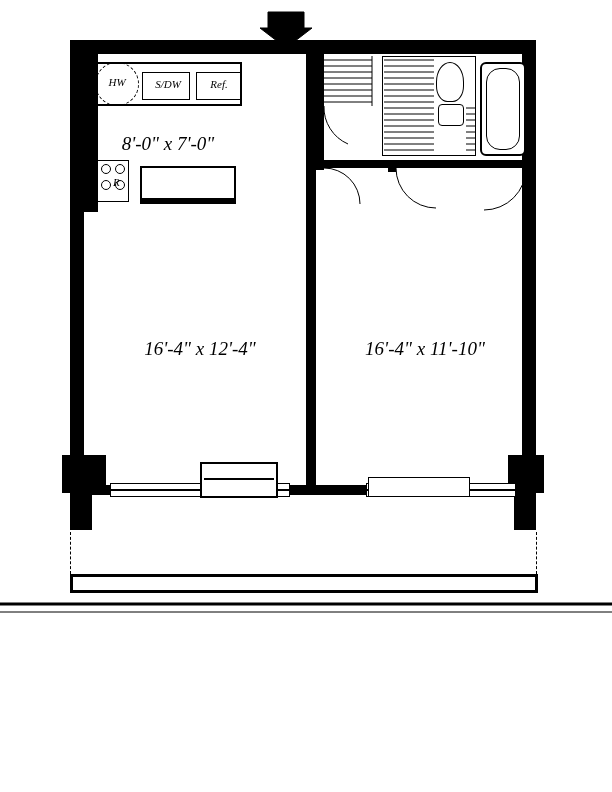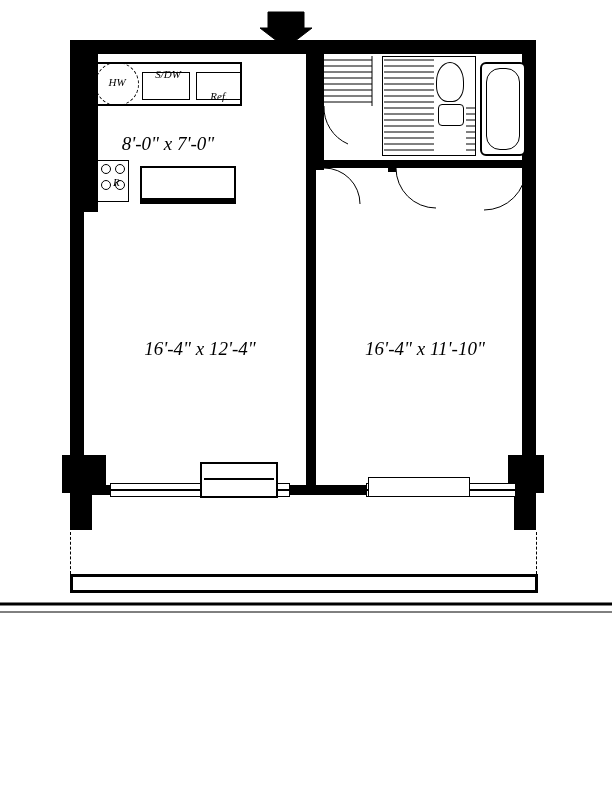--- a/index.html
+++ b/index.html
@@ -116,24 +116,24 @@
   <div class="wall" style="left:70px; top:488px; width:22px; height:42px;"></div>
   <div class="wall" style="left:508px; top:455px; width:36px; height:38px;"></div>
   <div class="wall" style="left:514px; top:488px; width:22px; height:42px;"></div>
   <div class="wall" style="left:286px; top:485px; width:82px; height:10px;"></div>
   <div class="wall" style="left:92px; top:485px; width:22px; height:10px;"></div>
 
   <div class="circle-dash" style="left:95px; top:62px; width:44px; height:44px;"></div>
   <div class="label tiny-label" style="left:95px; top:76px; width:44px;">HW</div>
 
   <div class="boxthin" style="left:142px; top:72px; width:48px; height:28px;"></div>
-  <div class="label tiny-label" style="left:142px; top:68px; width:52px;">S/DW</div>
+  <div class="label tiny-label" style="left:142px; top:78px; width:52px;">S/DW</div>
 
   <div class="boxthin" style="left:196px; top:72px; width:46px; height:28px;"></div>
-  <div class="label tiny-label" style="left:196px; top:78px; width:46px;margin-top:12px;">Ref.</div>
+  <div class="label tiny-label" style="left:196px; top:78px; width:46px;">Ref.</div>
 
   <div class="thin" style="left:96px; top:104px; width:146px; height:2px;"></div>
   <div class="thin" style="left:240px; top:64px; width:2px; height:42px;"></div>
   <div class="thin" style="left:96px; top:62px; width:146px; height:2px;"></div>
 
   <div class="boxthin" style="left:97px; top:160px; width:32px; height:42px;"></div>
   <div class="circle" style="left:101px; top:164px; width:10px; height:10px;"></div>
   <div class="circle" style="left:115px; top:164px; width:10px; height:10px;"></div>
   <div class="circle" style="left:101px; top:180px; width:10px; height:10px;"></div>
   <div class="circle" style="left:115px; top:180px; width:10px; height:10px;"></div>

